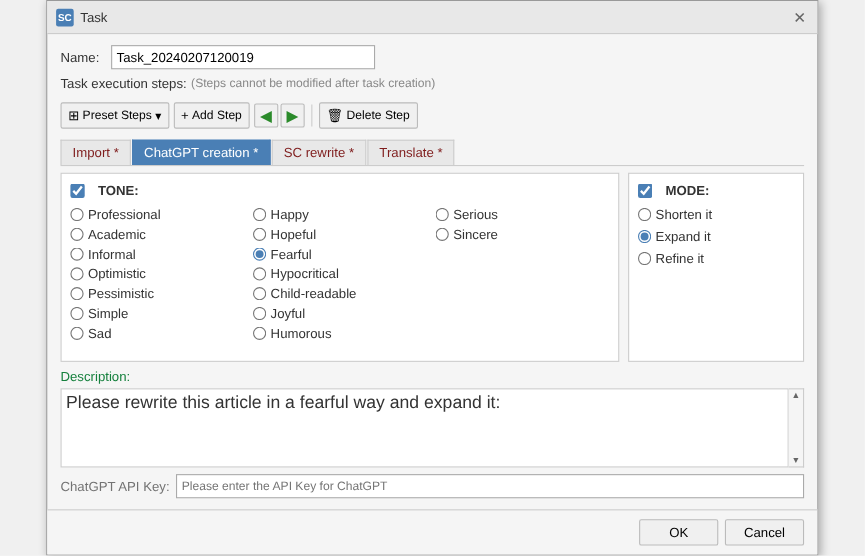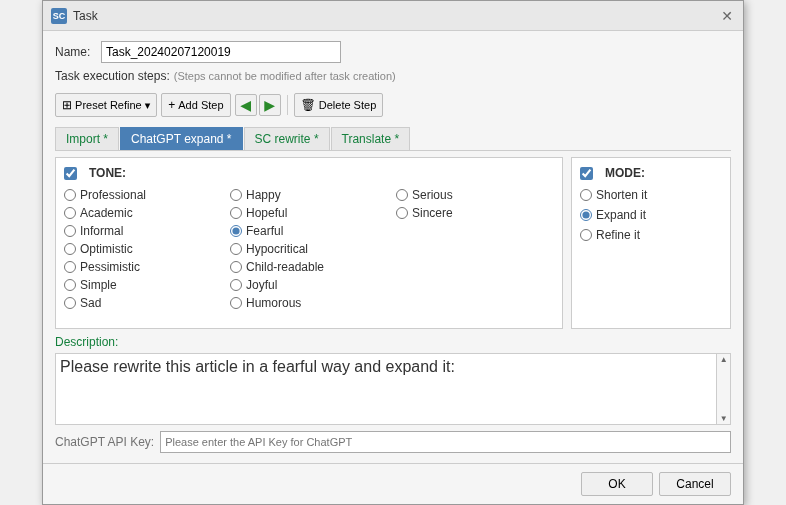--- a/index.html
+++ b/index.html
@@ -155,21 +155,21 @@
       gap: 0;
       border-bottom: 1px solid #ccc;
     }
     .tab {
       padding: 4px 10px;
       font-size: 12px;
       border: 1px solid #ccc;
       border-bottom: none;
       background: #e8e8e8;
       cursor: pointer;
-      color: #15803d;
+      color: #7f1d1d;
       margin-right: 1px;
     }
     .tab.active {
       background: #4a7fb5;
       color: white;
       border-color: #4a7fb5;
     }
     .main-panels {
       display: flex;
       gap: 8px;
@@ -324,41 +324,41 @@
     </div>
 
     <div class="task-steps-row">
       <span class="task-steps-label">Task execution steps:</span>
       <span class="task-steps-note">(Steps cannot be modified after task creation)</span>
     </div>
 
     <div class="toolbar">
       <button class="toolbar-btn">
         <span class="toolbar-icon">⊞</span>
-        <span>Preset Refine</span>
+        <span>Preset Steps</span>
         <span>▾</span>
       </button>
       <button class="toolbar-btn">
         <span class="toolbar-icon">+</span>
         <span>Add Step</span>
       </button>
       <div class="toolbar-nav">
         <button class="nav-btn green">◀</button>
         <button class="nav-btn green">▶</button>
       </div>
       <div class="toolbar-sep"></div>
       <button class="toolbar-btn">
         <span class="toolbar-icon">🗑</span>
         <span>Delete Step</span>
       </button>
     </div>
 
     <div class="tabs">
       <div class="tab">Import *</div>
-      <div class="tab active">ChatGPT expand *</div>
+      <div class="tab active">ChatGPT creation *</div>
       <div class="tab">SC rewrite *</div>
       <div class="tab">Translate *</div>
     </div>
 
     <div class="main-panels">
 
       <div class="tone-panel">
         <div class="panel-header">
           <input type="checkbox" class="panel-checkbox" checked="" style="">
           <span>TONE:</span>

